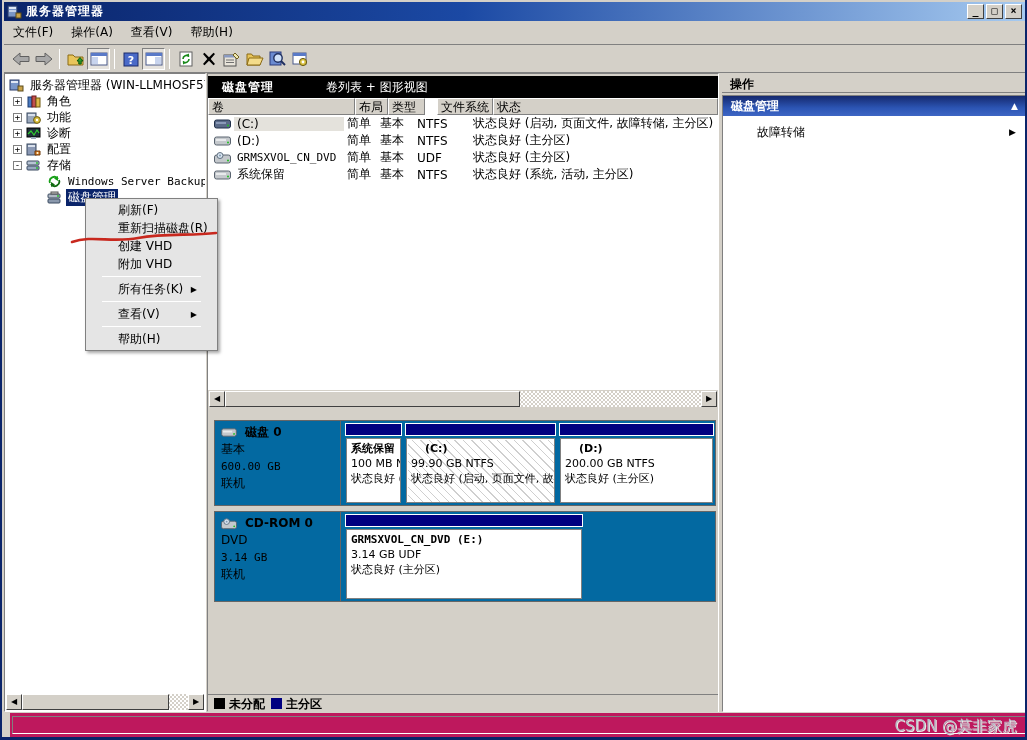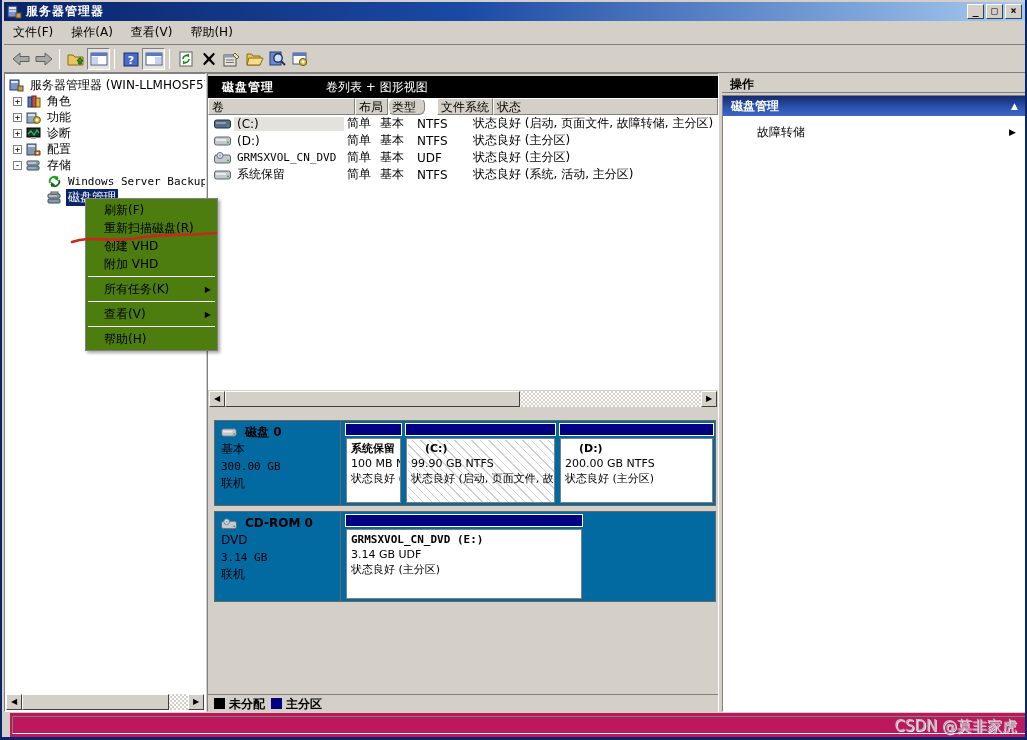--- a/index.html
+++ b/index.html
@@ -94,22 +94,22 @@
 
   
   #statusbar { position:absolute; left:8px; top:713px; width:1021px; height:24px; background:#be185d; }
   #statusbar .inner { position:absolute; left:2px; top:3px; right:2px; height:18px;
     border:1px solid; border-color:#808080 #fff #fff #808080; }
   #watermark { position:absolute; right:14px; top:4px; font-size:15px; color:#b9bec9;
     text-shadow:1px 1px 0 #eceae6; }
   #bottom-edge { position:absolute; left:0; top:737px; width:1027px; height:3px; background:#0a246a; }
 
   
-  #context-menu { position:absolute; left:83px; top:198px; width:133px; background:#4d7c0f;
-    border:1px solid #808080; box-shadow:2px 2px 3px rgba(0,0,0,.35); z-index:20; padding:2px 0; }
+  #context-menu { position:absolute; left:83px; top:198px; width:133px; background:#e5e5e5;
+    border:1px solid #808080; box-shadow:2px 2px 3px rgba(0,0,0,.35); z-index:20; padding:2px 14px; }
   .cm-item { height:18px; display:flex; align-items:center; font-size:12px; padding-left:18px; white-space:nowrap; }
   .cm-item .cm-arrow { margin-left:auto; margin-right:6px; font-size:8px; }
   .cm-sep { height:1px; background:#a8a49c; border-bottom:1px solid #fff; margin:3px 2px; }
   #red-annotation { position:absolute; left:68px; top:224px; z-index:30; pointer-events:none; }
 </style>
 </head>
 <body>
 
 <div id="window">
 
@@ -305,21 +305,21 @@
   <div id="center-pane">
     <div id="dm-header">
       <span class="h-title">磁盘管理</span>
       <span class="h-sub">卷列表 + 图形视图</span>
     </div>
 
     <div id="vol-table">
       <div class="th-row">
         <span class="th" style="width:147px;">卷</span>
         <span class="th" style="width:33px;">布局</span>
-        <span class="th" style="width:37px;border-radius:6px;">类型</span>
+        <span class="th" style="width:37px;">类型</span>
         <span class="th" style="width:56px;margin-left:12px;">文件系统</span>
         <span class="th" style="flex:1;">状态</span>
       </div>
       <div class="vrow">
         <svg class="vol-icon" viewBox="0 0 17 12">
             <rect x="0.5" y="2" width="16" height="8" rx="2" fill="#5a6a88" stroke="#20304a"></rect>
             <rect x="2" y="4" width="10" height="2" fill="#8a9ab8"></rect>
             <circle cx="14" cy="7.5" r="1" fill="#20c020"></circle>
           </svg>
         <span class="vcell" style="width:110px; background:#e4e2dc;">(C:)</span>
@@ -379,21 +379,21 @@
         <div class="disk-info">
           <div class="d-name">
             <svg width="16" height="11" viewBox="0 0 17 12">
                 <rect x="0.5" y="2" width="16" height="8" rx="2" fill="#c4c8cc" stroke="#5a6470"></rect>
                 <rect x="2" y="4" width="10" height="2" fill="#e8eaec"></rect>
                 <circle cx="14" cy="7.5" r="1" fill="#20c020"></circle>
               </svg>
             <span>磁盘 0</span>
           </div>
           <div>基本</div>
-          <div style="font-family:'DejaVu Sans Mono',monospace; font-size:11px;">300.00 GB</div>
+          <div style="font-family:'DejaVu Sans Mono',monospace; font-size:11px;">600.00 GB</div>
           <div>联机</div>
         </div>
         <div class="part-zone">
           <div class="part" style="left:3px; width:57px;">
             <div class="part-band"></div>
             <div class="part-body">
               <div class="p-label" style="padding-left:0;">系统保留</div>
               <div>100 MB NTFS</div>
               <div>状态良好 (系统, 活动, 主分区)</div>
             </div>

